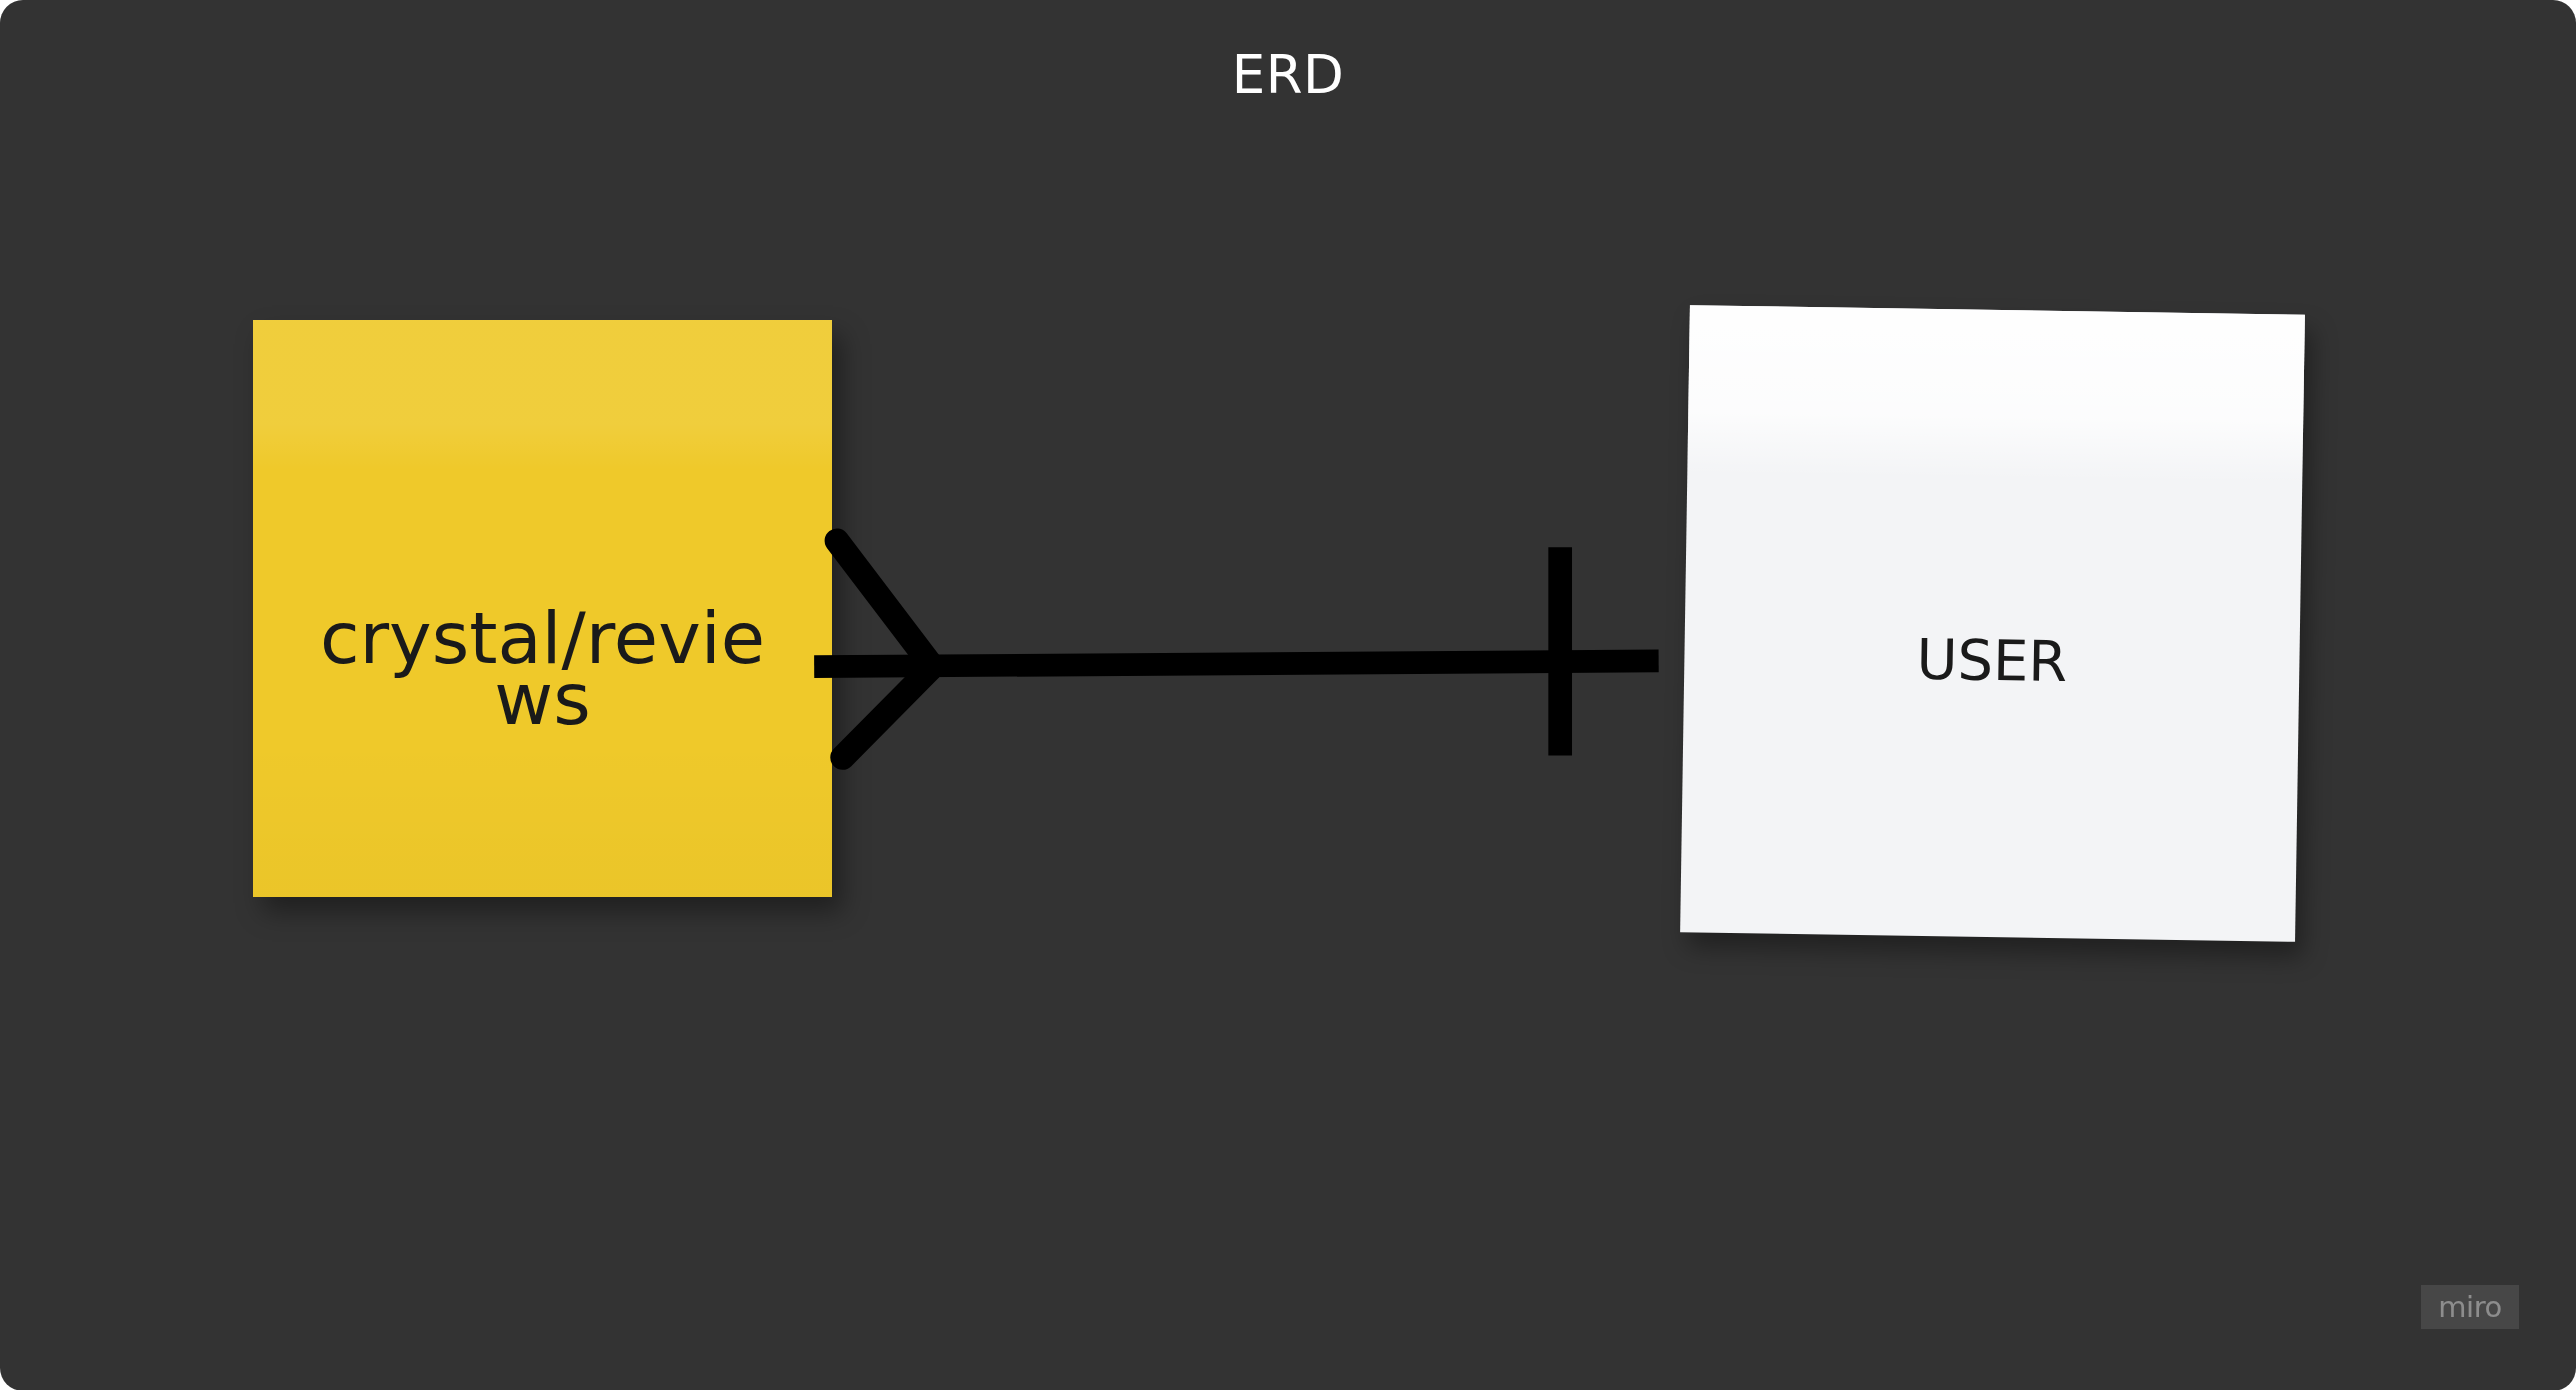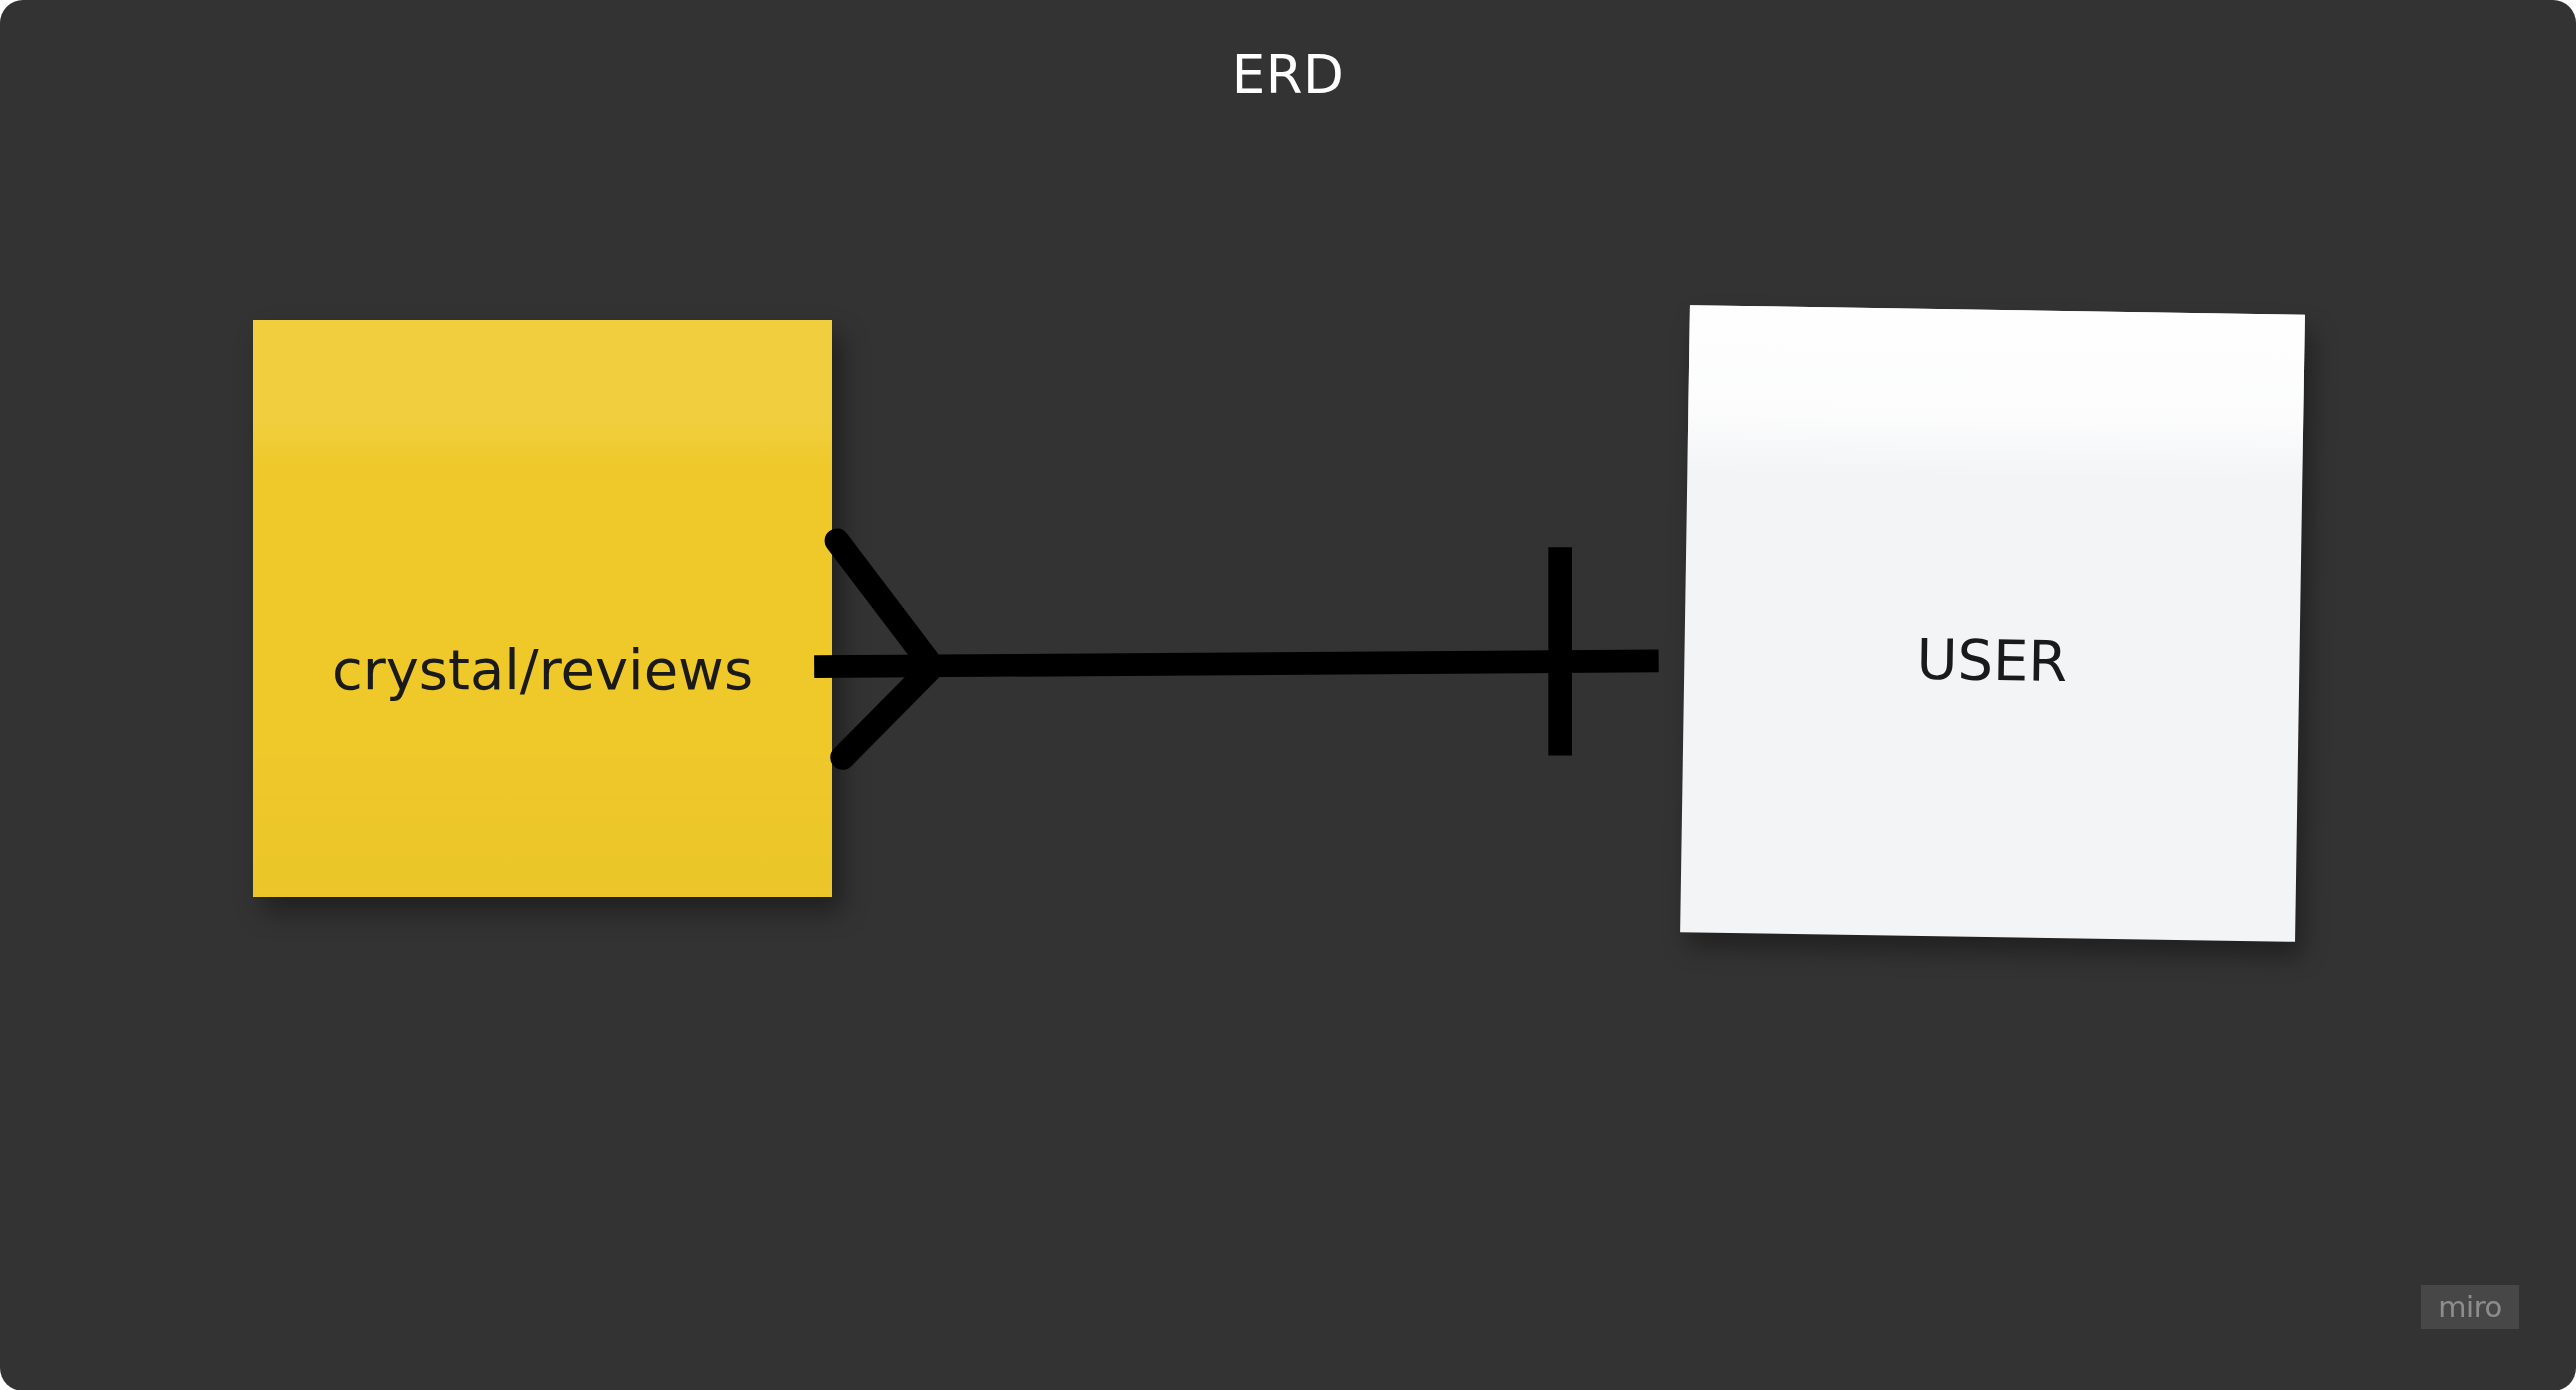--- a/index.html
+++ b/index.html
@@ -75,21 +75,21 @@
         rgba(255,255,255,0.085) 0%,
         rgba(255,255,255,0.085) 18%,
         rgba(255,255,255,0.00) 26%,
         rgba(255,255,255,0.00) 72%,
         rgba(0,0,0,0.018) 100%),
       #efc92a;
     box-shadow: 9.5px 15px 24.6px rgba(0,0,0,0.38);
     padding-top: 121px;
   }
   #note-reviews .sticky-text {
-    font-size: 56px;
+    font-size: 72px;
     line-height: 61px;
   }
 
   
   #note-user {
     left: 1685px;
     top: 310px;
     width: 615px;
     height: 627px;
     background:

